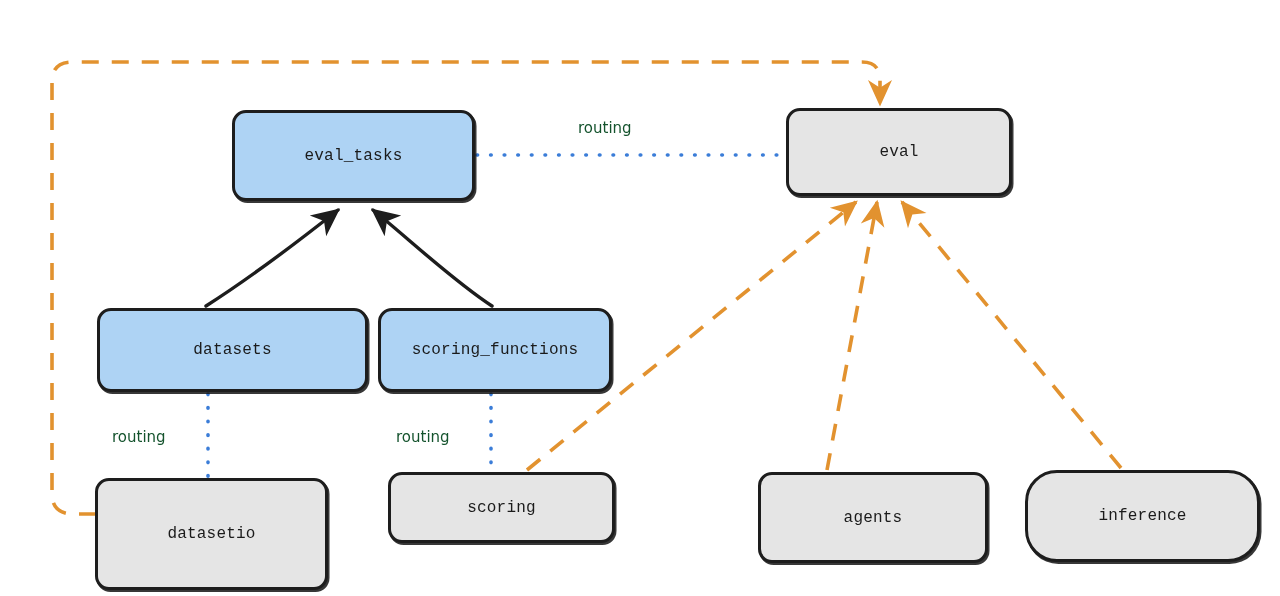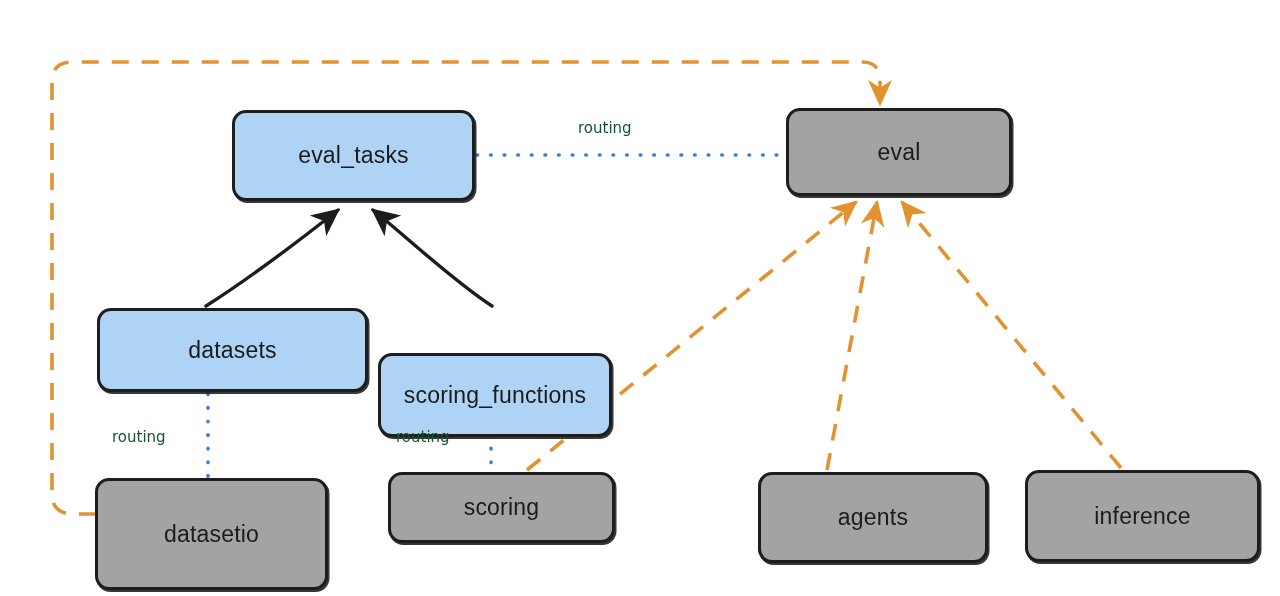--- a/index.html
+++ b/index.html
@@ -27,28 +27,28 @@
     position: absolute;
     box-sizing: border-box;
     border: 3px solid #1d1d1d;
     border-radius: 14px;
     display: flex;
     align-items: center;
     justify-content: center;
     box-shadow: 1.5px 2px 0 rgba(20,20,20,0.85);
   }
   .node-label {
-    font-family: Liberation Sans, sans-serif;
-    font-size: 23px;
+    font-family: Liberation Mono, monospace;
+    font-size: 16px;
     color: #1b1b1b;
     letter-spacing: 0.2px;
     white-space: nowrap;
   }
   .node.blue { background: #aed3f4; }
-  .node.green { background: #a3a3a3; align-items: center; }
+  .node.green { background: #e5e5e5; align-items: center; }
   .edge-label {
     position: absolute;
     font-family: "DejaVu Sans", sans-serif;
     font-size: 15px;
     color: #14532d;
     white-space: nowrap;
   }
 </style>
 </head>
 <body>
@@ -89,37 +89,37 @@
   </div>
 
   <div class="node green" style="left:786px; top:108px; width:226px; height:88px;">
     <span class="node-label">eval</span>
   </div>
 
   <div class="node blue" style="left:97px; top:308px; width:271px; height:84px;">
     <span class="node-label">datasets</span>
   </div>
 
-  <div class="node blue" style="left:378px; top:308px; width:234px; height:84px;margin-top:45px;">
+  <div class="node blue" style="left:378px; top:308px; width:234px; height:84px;">
     <span class="node-label">scoring_functions</span>
   </div>
 
   <div class="node green" style="left:95px; top:478px; width:233px; height:112px;">
     <span class="node-label">datasetio</span>
   </div>
 
   <div class="node green" style="left:388px; top:472px; width:227px; height:71px;">
     <span class="node-label">scoring</span>
   </div>
 
   <div class="node green" style="left:710px; top:472px; width:230px; height:91px;margin-left:48px;">
     <span class="node-label">agents</span>
   </div>
 
-  <div class="node green" style="left:1025px; top:470px; width:235px; height:92px;">
+  <div class="node green" style="left:1025px; top:470px; width:235px; height:92px;border-radius:32px;">
     <span class="node-label">inference</span>
   </div>
 
   <div class="edge-label" style="left:578px; top:119px;">routing</div>
 
   <div class="edge-label" style="left:112px; top:428px;">routing</div>
 
   <div class="edge-label" style="left:396px; top:428px;">routing</div>
 
 </div>

